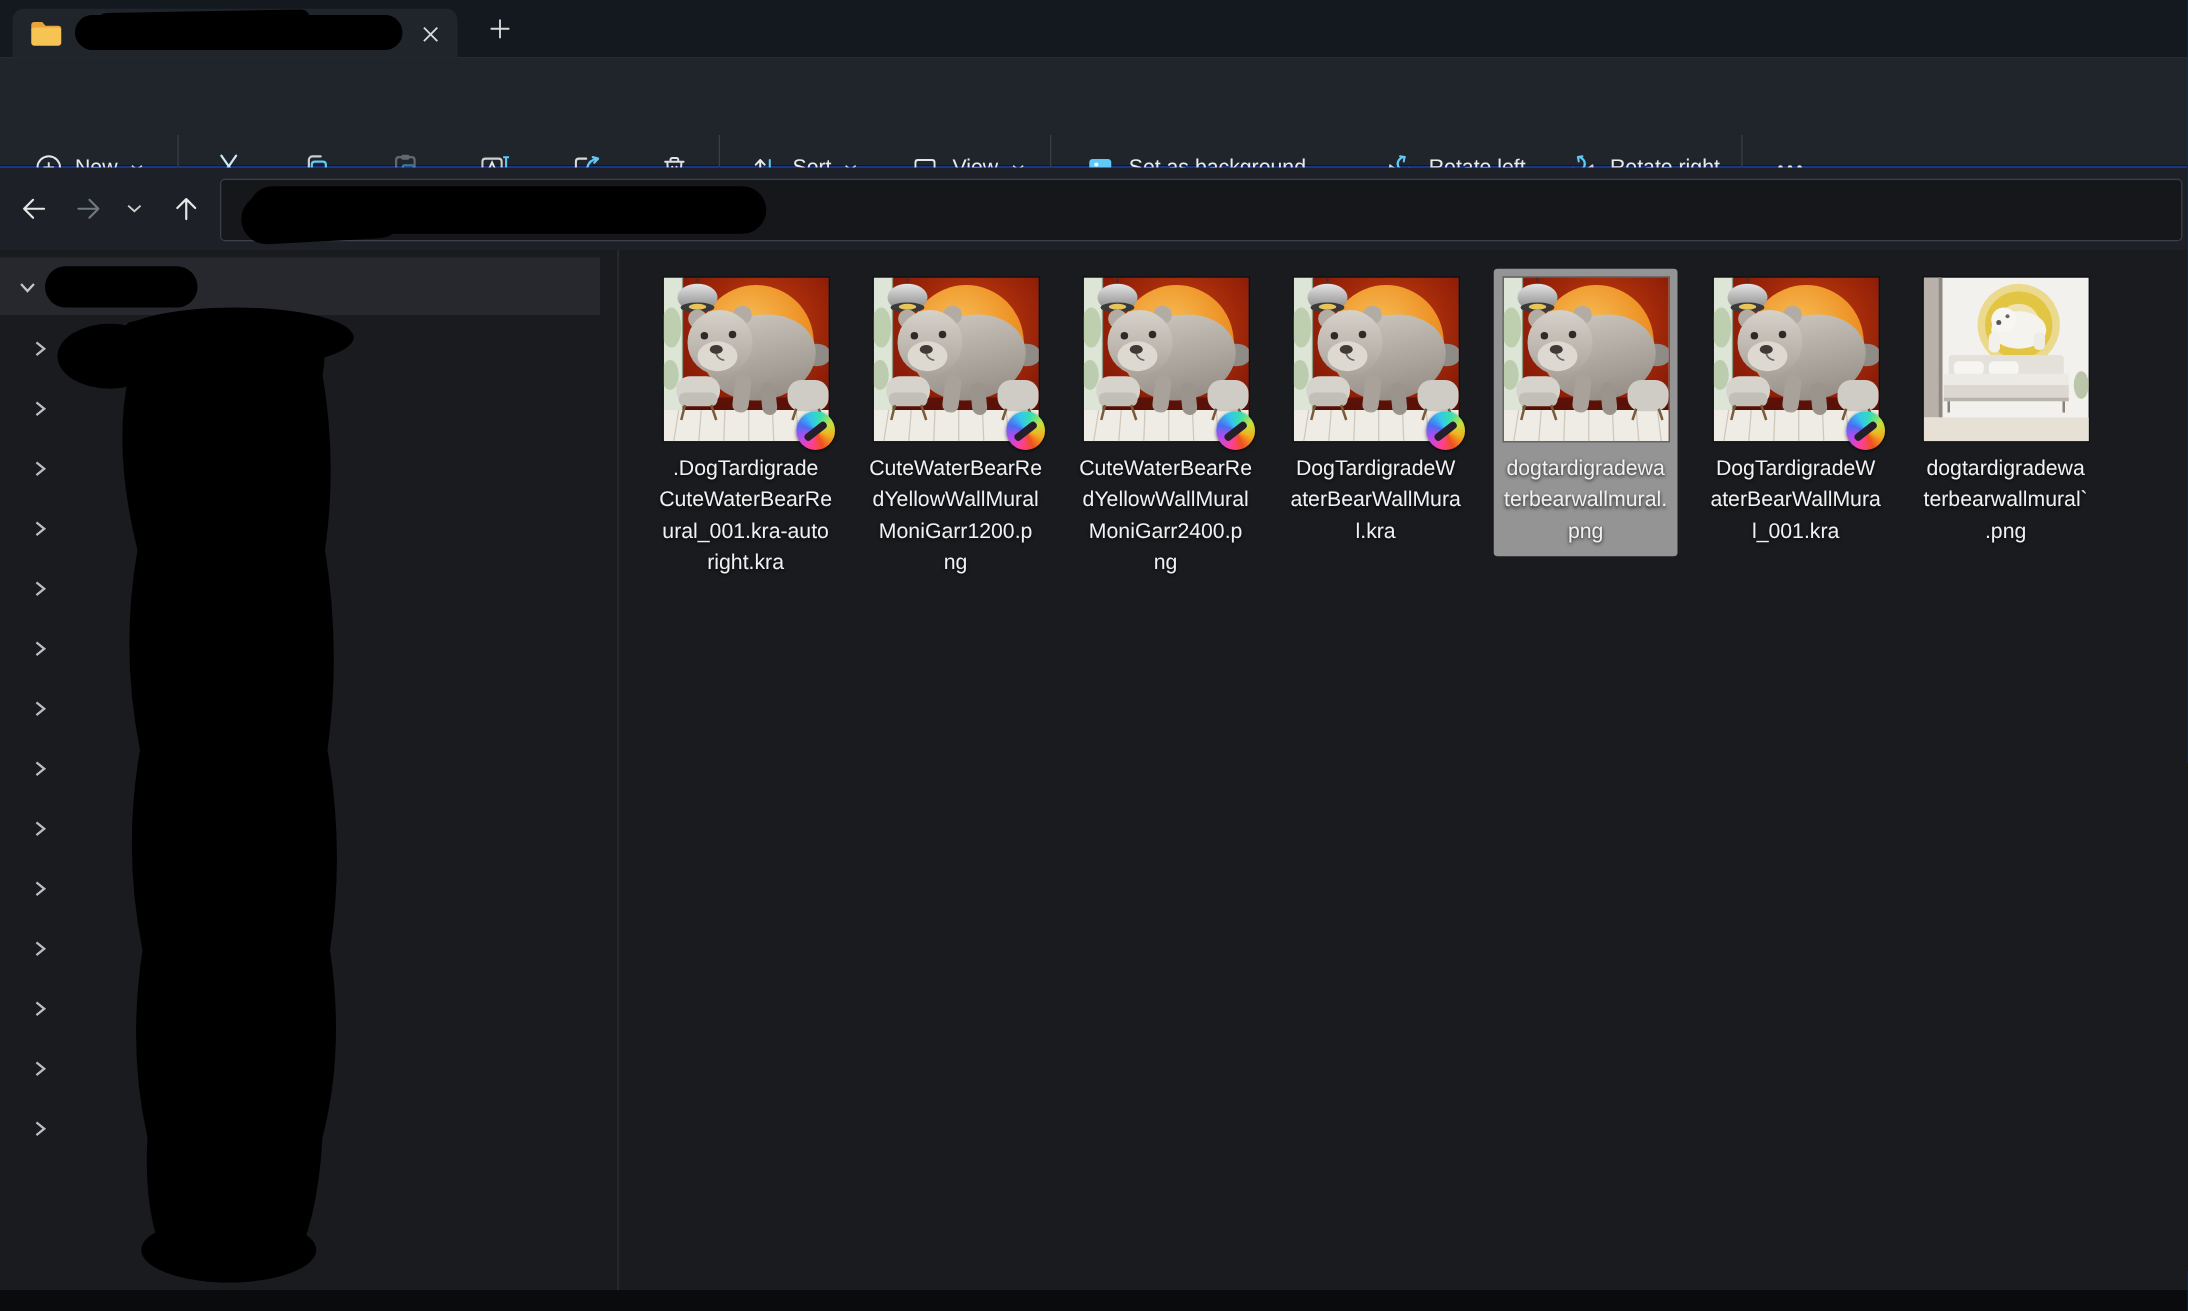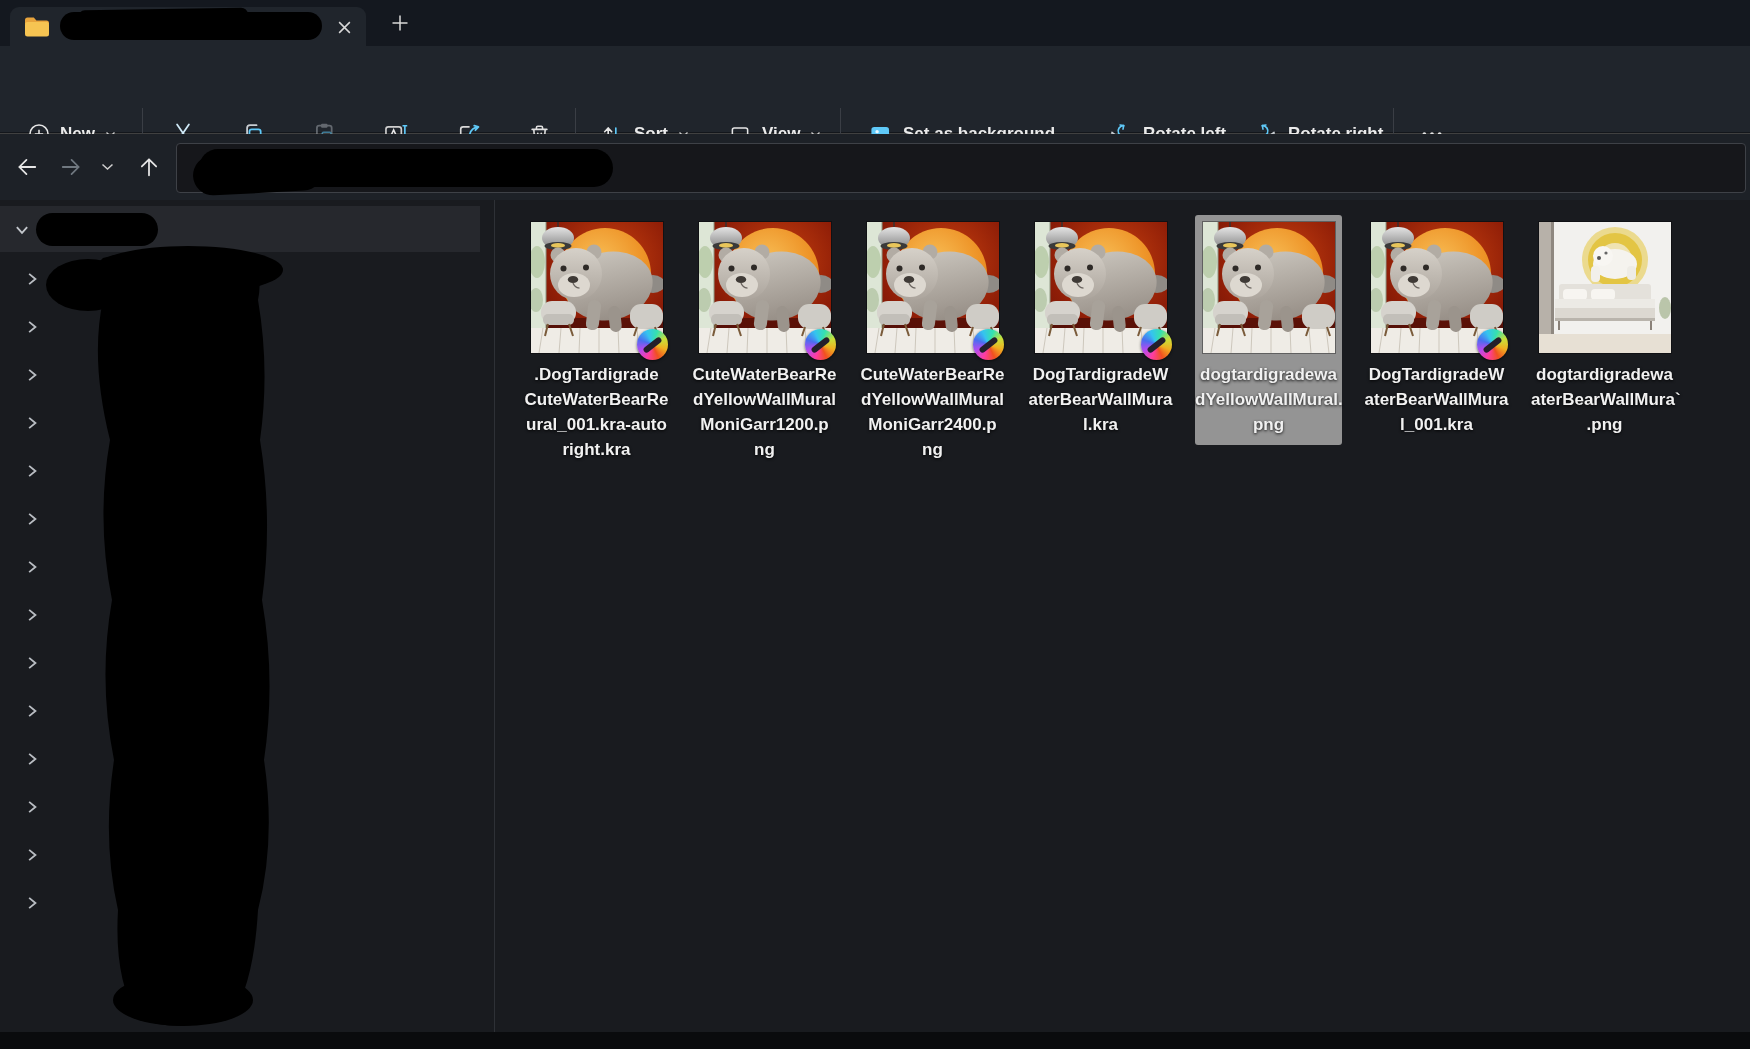--- a/index.html
+++ b/index.html
@@ -1,18 +1,18 @@
 <!DOCTYPE html>
 <html><head>
 <meta charset="utf-8">
 <style>
   * { margin:0; padding:0; box-sizing:border-box; }
   html,body { width:1750px; height:1049px; background:#0a0b0d; overflow:hidden;
               font-family:"Liberation Sans", sans-serif; }
-  .window { position:absolute; inset:0; width:1750px; height:1049px; background:#404040;font-weight:bold; }
+  .window { position:absolute; inset:0; width:1750px; height:1049px; background:#1d4ed8; }
 
   
   .tabstrip { position:absolute; left:0; top:0; width:1750px; height:46px; background:#14181f; }
   .tab { position:absolute; left:10px; top:7px; width:356px; height:39px;
          background:#20252c; border-radius:9px 9px 0 0; }
   .tab-folder { position:absolute; left:14px; top:9px; width:26px; height:22px; }
   .tab-blob { position:absolute; left:50px; top:5px; width:262px; height:28px;
               background:#000; border-radius:15px; }
   .tab-blob::after { content:""; position:absolute; left:18px; top:-3px; width:170px; height:14px;
               background:#000; border-radius:8px; transform:rotate(-1deg); }
@@ -460,21 +460,21 @@
     </div>
 
     <div class="cell selected" style="left:1195px">
       <div class="thumbwrap">
         <svg class="art" viewBox="0 0 132 131">
             <use href="#muralRed"></use>
           </svg>
       </div>
       <div class="fname">
         <span>dogtardigradewa</span>
-          <span>dYellowWallMural.</span>
+          <span>terbearwallmural.</span>
         <span>png</span>
       </div>
     </div>
 
     <div class="cell" style="left:1363px">
       <div class="thumbwrap">
         <svg class="art" viewBox="0 0 132 131">
             <use href="#muralRed"></use>
           </svg>
         <div class="kbadge"></div>
@@ -487,20 +487,20 @@
     </div>
 
     <div class="cell" style="left:1531px">
       <div class="thumbwrap">
         <svg class="art" viewBox="0 0 132 131">
             <use href="#muralWhite"></use>
           </svg>
       </div>
       <div class="fname">
         <span>dogtardigradewa</span>
-          <span>aterBearWallMura`</span>
+          <span>terbearwallmural`</span>
         <span>.png</span>
       </div>
     </div>
   </div>
 
   <div class="bottomstrip"></div>
 </div>
 
 </body></html>

